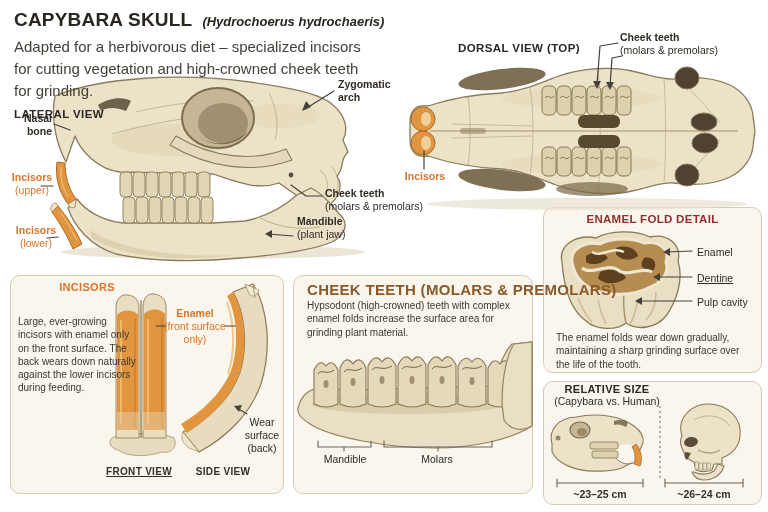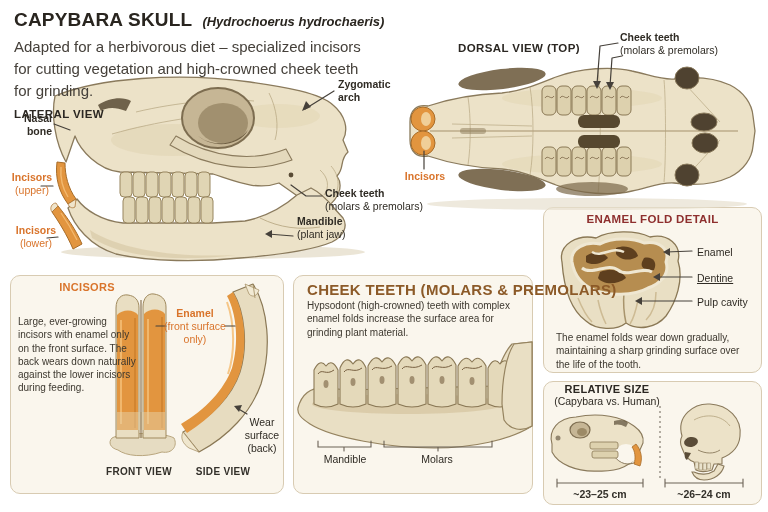--- a/index.html
+++ b/index.html
@@ -356,21 +356,21 @@
   </div>
   <div class="abs lbl center orange z5" style="left:400px;top:170px;width:50px;font-weight:bold;">Incisors</div>
 
   <div class="abs panel-h orange center z5" style="left:22px;top:281px;width:130px;">INCISORS</div>
   <div class="abs panel-body z5" style="left:18px;top:298px;width:122px;margin-top:17px;">Large, ever-growing incisors with enamel only on the front surface. The back wears down naturally against the lower incisors during feeding.</div>
   <div class="abs lbl center orange z5" style="left:158px;top:307px;width:74px;">
     <span class="t">Enamel</span>
     <span class="s">(front surface only)</span>
   </div>
   <div class="abs lbl center z5" style="left:238px;top:416px;width:48px;">Wear surface (back)</div>
-  <div class="abs caption center z5" style="left:104px;top:466px;width:70px;">FRONT VIEW</div>
+  <div class="abs caption center z5" style="left:104px;top:466px;width:70px;text-decoration:underline;">FRONT VIEW</div>
   <div class="abs caption center z5" style="left:192px;top:466px;width:62px;">SIDE VIEW</div>
 
   <div class="abs panel-h brown z5" style="left:307px;top:281px;">CHEEK TEETH (MOLARS &amp; PREMOLARS)</div>
   <div class="abs panel-body z5" style="left:307px;top:299px;width:205px;">Hypsodont (high-crowned) teeth with complex enamel folds increase the surface area for grinding plant material.</div>
   <div class="abs lbl center z5" style="left:316px;top:453px;width:58px;">Mandible</div>
   <div class="abs lbl center z5" style="left:406px;top:453px;width:62px;">Molars</div>
 
   <div class="abs panel-h red center z5" style="left:543px;top:213px;width:219px;">ENAMEL FOLD DETAIL</div>
   <div class="abs lbl z5" style="left:697px;top:246px;">Enamel</div>
   <div class="abs lbl z5" style="left:697px;top:272px;text-decoration:underline;">Dentine</div>

